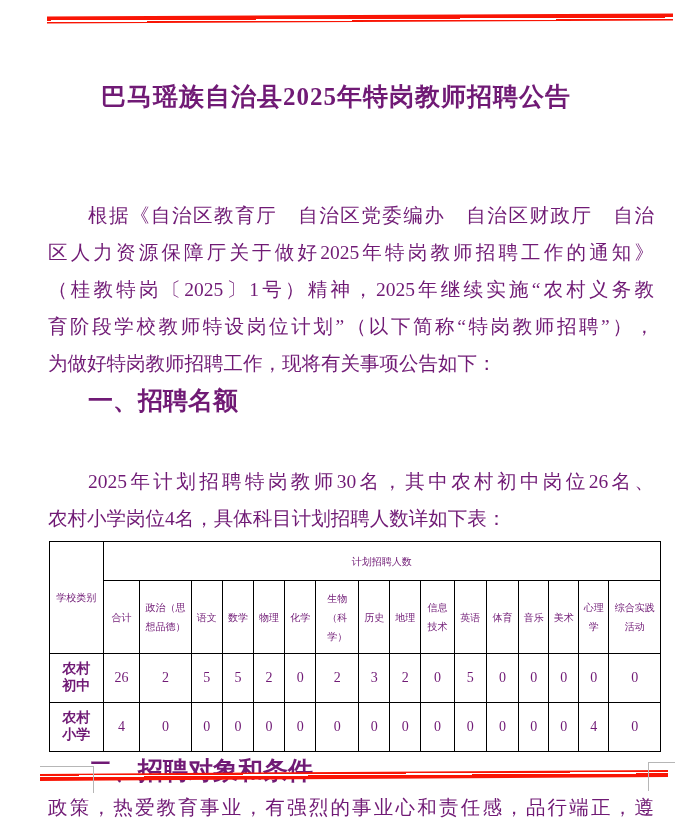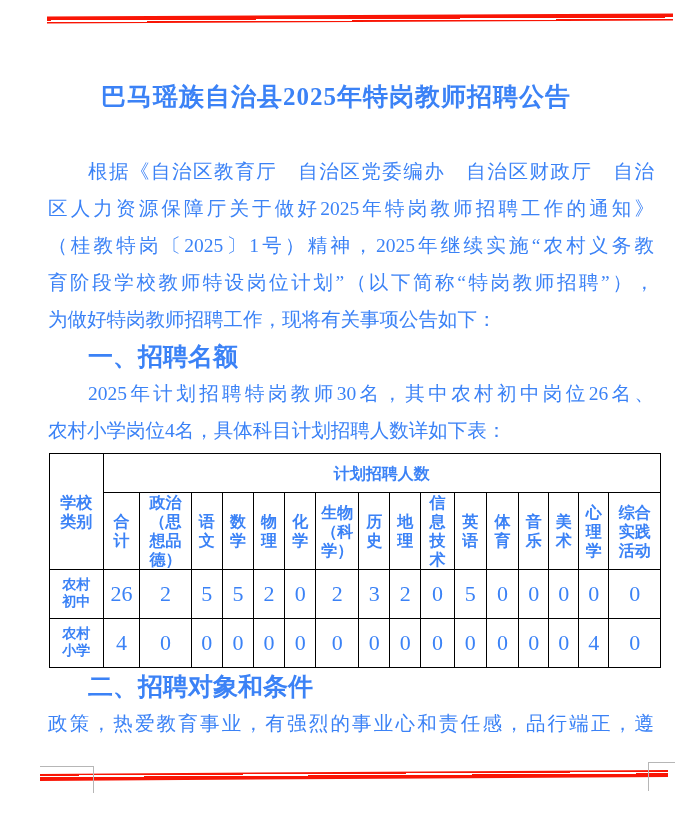--- a/index.html
+++ b/index.html
@@ -1,18 +1,18 @@
 <!DOCTYPE html>
 <html><head>
 <meta charset="utf-8">
 <style>
   html,body{margin:0;padding:0;background:#ffffff;}
   .page{
     position:relative;width:698px;height:828px;background:#ffffff;
-    overflow:hidden;color:#3b82f6;
+    overflow:hidden;color:#701a75;
     font-family:"Liberation Serif","DejaVu Serif",serif;
   }
   
   .rule{position:absolute;height:7px;}
   .rule-top{
     left:47px;top:15px;width:626px;transform:rotate(-0.28deg);
     background:linear-gradient(to bottom,#f91505 0 57%,#ffffff 57% 78%,#f91505 78% 100%);
   }
   .rule-bottom{
     left:40px;top:772px;width:628px;transform:rotate(-0.35deg);
@@ -28,42 +28,42 @@
   .doc-title{
     position:absolute;top:80px;left:0;right:26px;text-align:center;
     font-size:25px;font-weight:bold;letter-spacing:1px;white-space:nowrap;
   }
   .content{position:absolute;top:153px;left:48px;width:606px;}
   .line{
     font-size:19.5px;line-height:37px;
     text-align:justify;text-align-last:justify;
   }
   .line.el{text-align-last:left;}
-  .line.ind{text-indent:40px;}
+  .line.ind{text-indent:40px;margin-top:44px;}
   .hline{
     font-size:25px;line-height:37px;font-weight:bold;
     font-family:"Liberation Sans","DejaVu Sans",sans-serif;
     padding-left:40px;
   }
   
   table.sched{
     border-collapse:collapse;table-layout:fixed;width:612px;
     margin:4px 0 0 1px;border:1.5px solid #000;
   }
   .sched th,.sched td{
     border:1px solid #000;text-align:center;vertical-align:middle;
     padding:0 4px;overflow:hidden;
   }
   .sched th{
     font-family:"Liberation Sans","DejaVu Sans",sans-serif;
-    font-weight:bold;font-size:16px;line-height:19px;
+    font-weight:normal;font-size:10px;line-height:19px;
   }
   .sched th.group{height:38px;}
   .sched tr.subjects th{height:72px;}
-  .sched td{height:48px;font-size:22px;}
+  .sched td{height:48px;font-size:14px;}
   .sched td.rowlabel{
     font-family:Liberation Mono, monospace;
     font-weight:bold;font-size:14px;line-height:17px;padding:0 6px;
   }
 </style>
 </head>
 <body>
 
 <div class="page">
 

